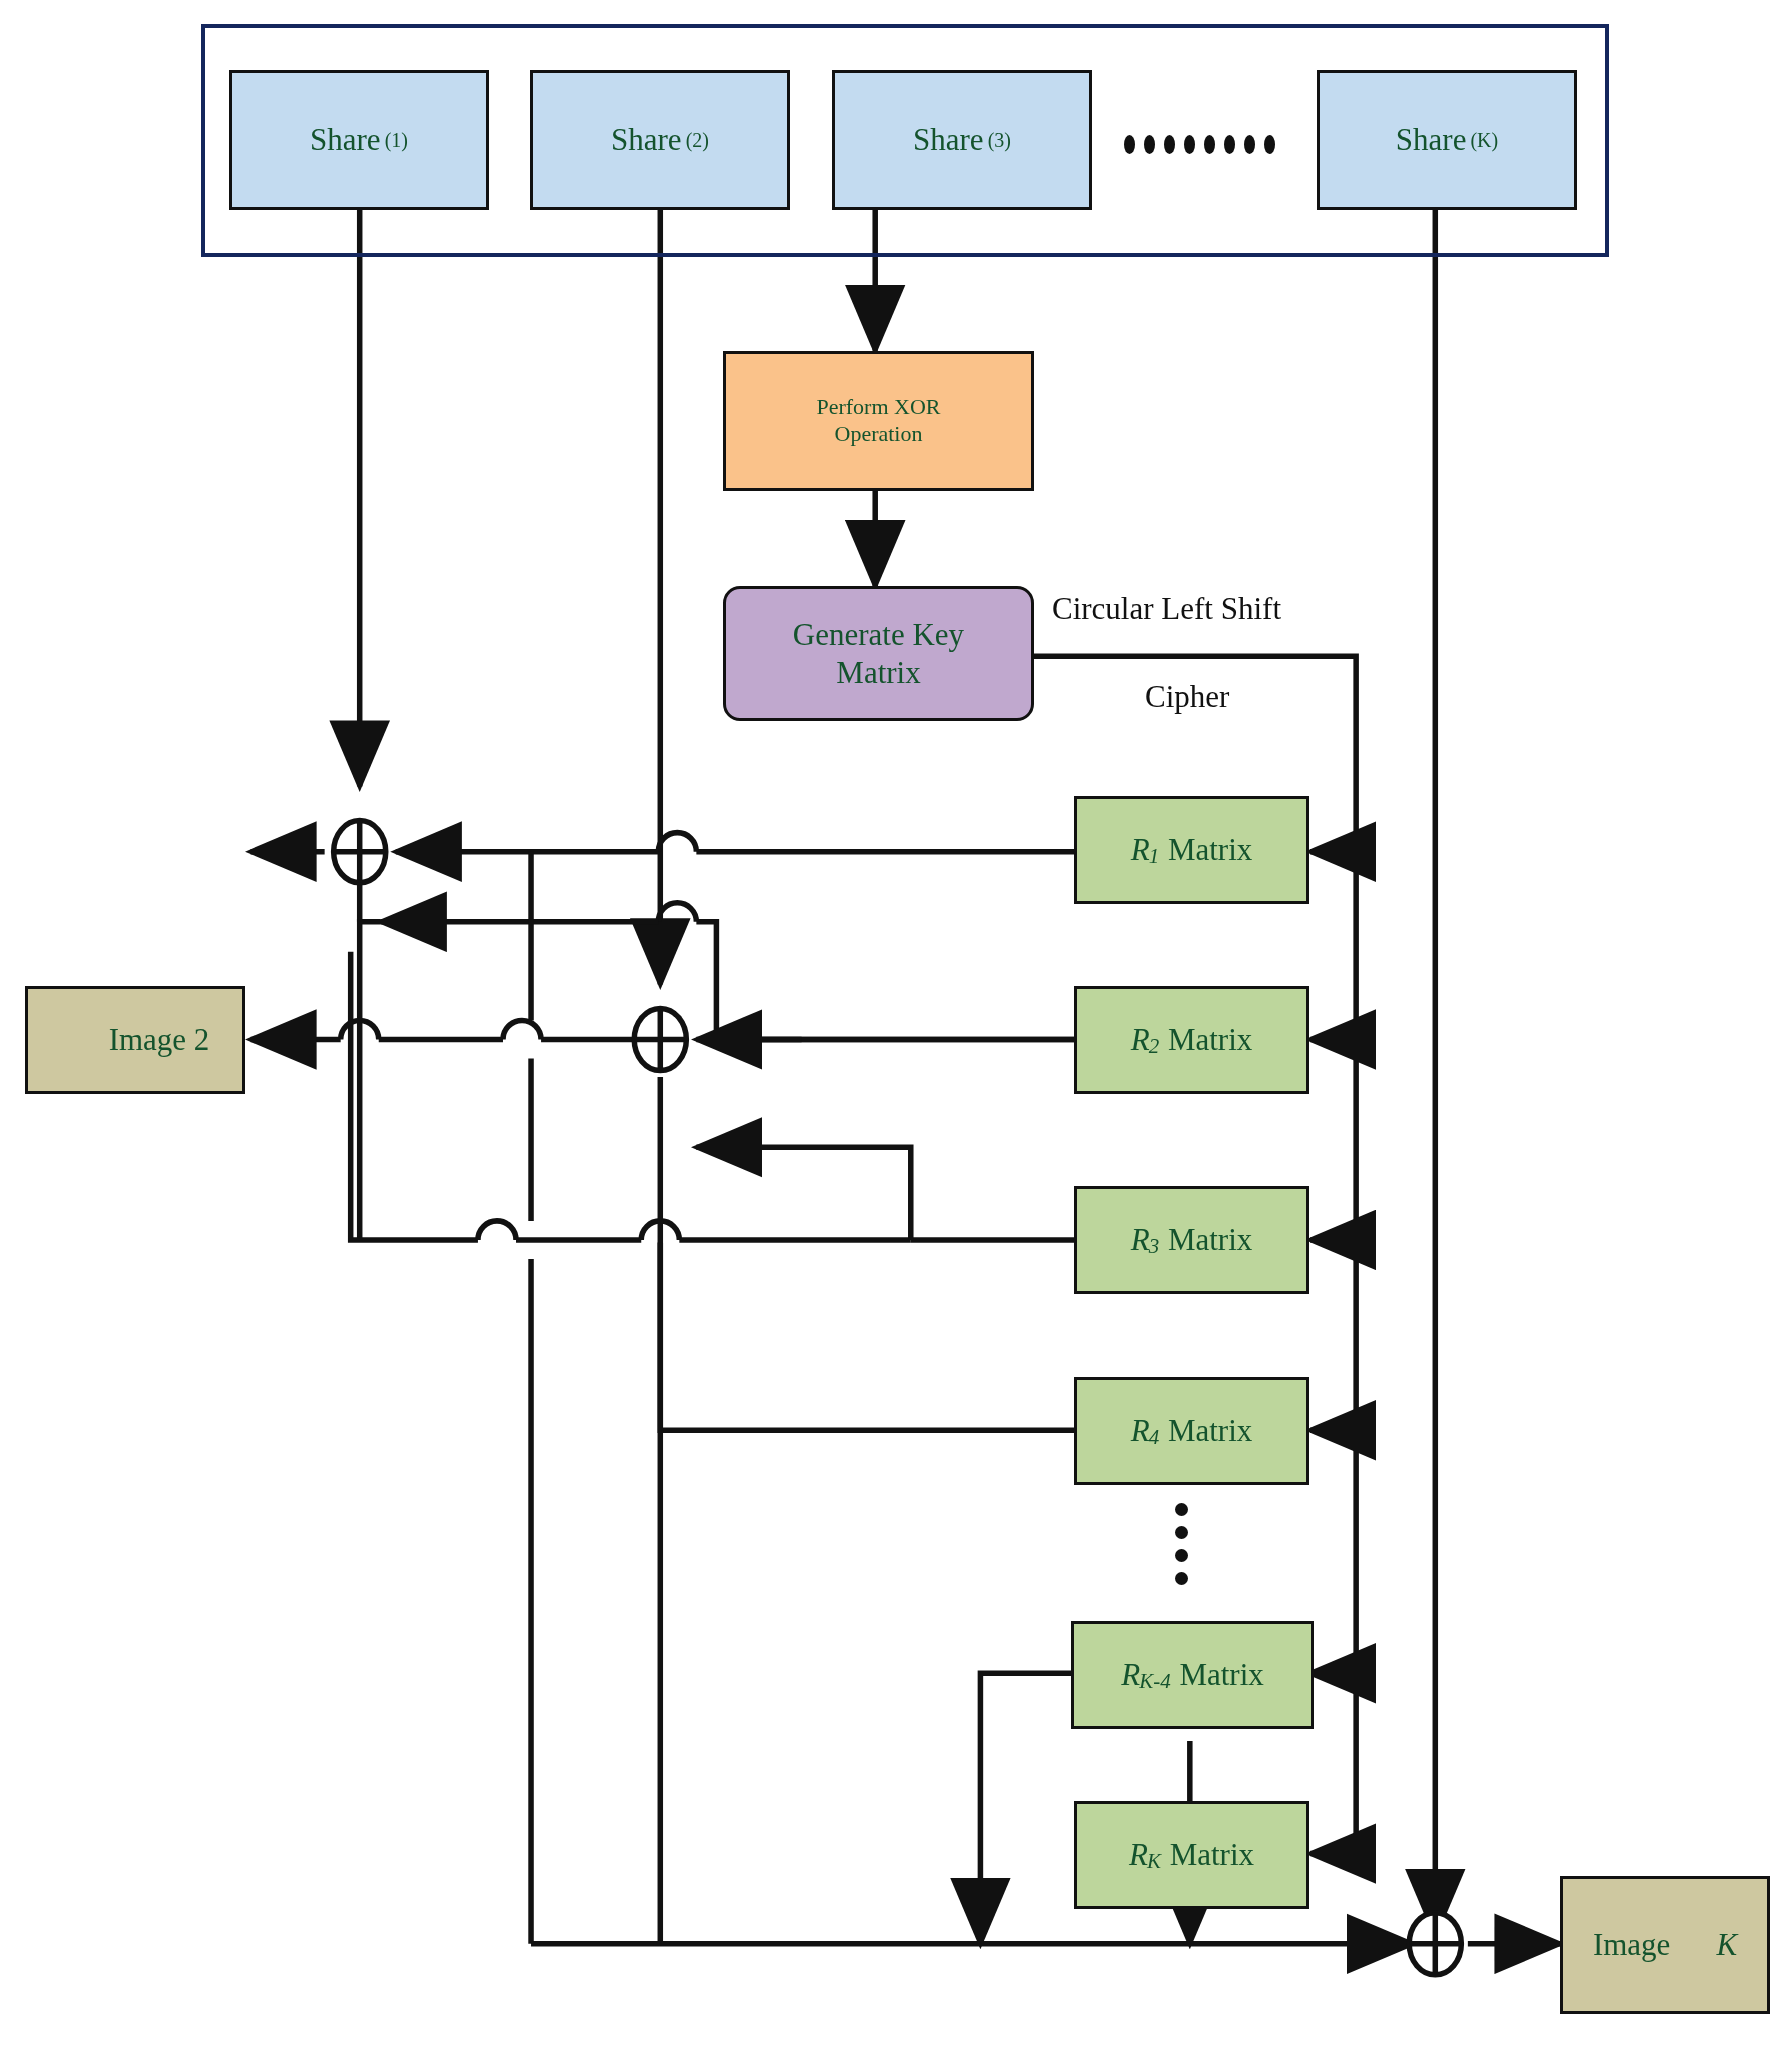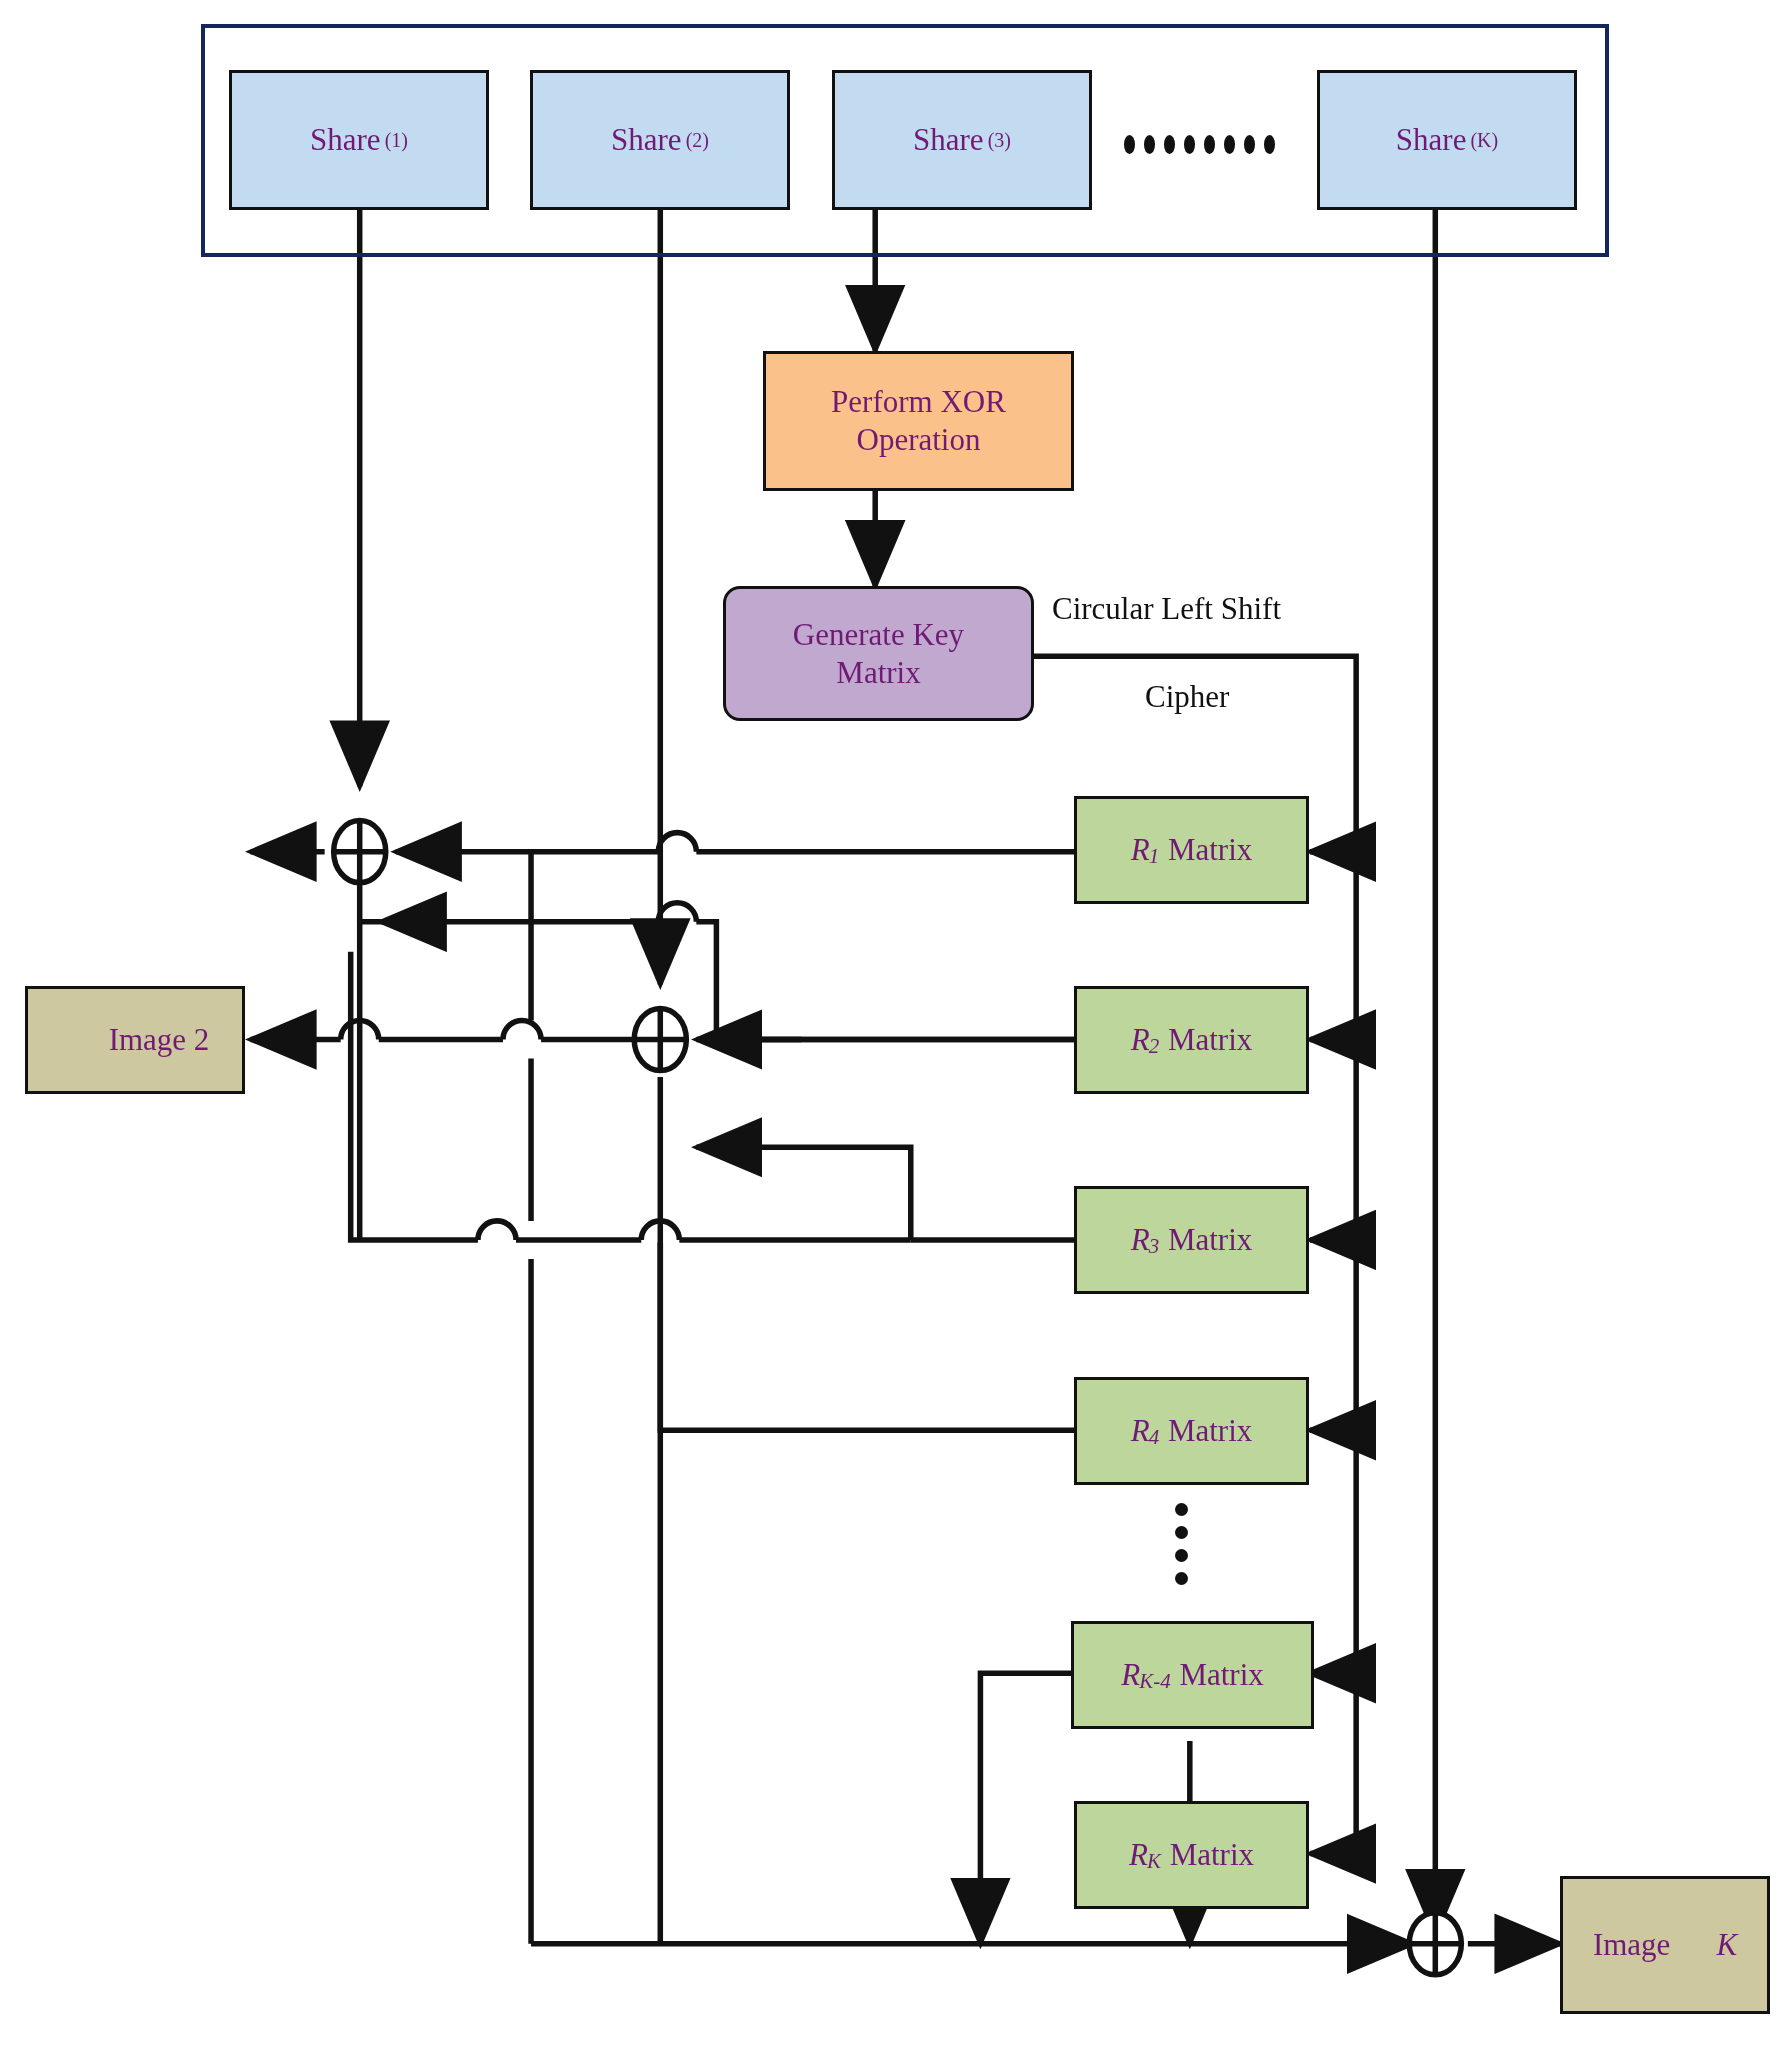--- a/index.html
+++ b/index.html
@@ -1,24 +1,24 @@
 <!DOCTYPE html>
 <html style="font-size:8px"><head>
 <meta charset="utf-8">
 <style>
   html,body{margin:0;padding:0;background:#ffffff;}
   body{font-family:"Liberation Serif", serif;}
   #stage{position:relative;width:1792px;height:2056px;background:#ffffff;overflow:hidden;}
   #stage svg{position:absolute;left:0;top:0;width:1792px;height:2056px;}
   .node{position:absolute;box-sizing:border-box;display:flex;align-items:center;
         justify-content:center;text-align:center;border:3px solid #111111;
-        color:#701a75;line-height:1.22;}
+        color:#14532d;line-height:1.22;}
   .share-box{background:#c3dbf0;font-size:31px;}
   .share-box .sub{font-size:20px;vertical-align:baseline;padding-left:4px;}
-  .xor-box{background:#fac28a;font-size:31px;margin-left:40px;}
+  .xor-box{background:#fac28a;font-size:22px;}
   .key-box{background:#c0a8ce;font-size:31px;border-radius:17px;}
   .img-box{background:#cec8a0;font-size:31px;}
   .r-box{background:#bdd69c;font-size:31px;}
   .r-box i{font-style:italic;}
   .r-box .sub{font-size:21px;font-style:italic;position:relative;top:7px;left:-1px;}
   .img-box i{font-style:italic;padding-left:6px;}
   .free-label{position:absolute;color:#111111;font-size:31px;white-space:nowrap;}
   .dots-h{position:absolute;display:flex;gap:9px;align-items:center;}
   .dots-h span{width:11px;height:19px;background:#111111;border-radius:50%;display:block;}
   .dots-v{position:absolute;display:flex;flex-direction:column;gap:10px;align-items:center;}

